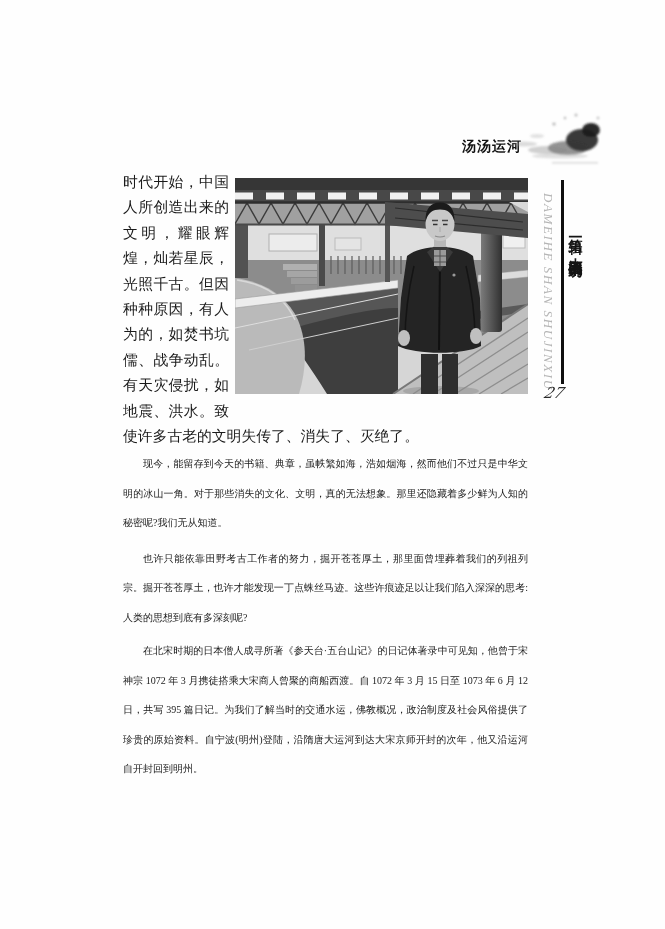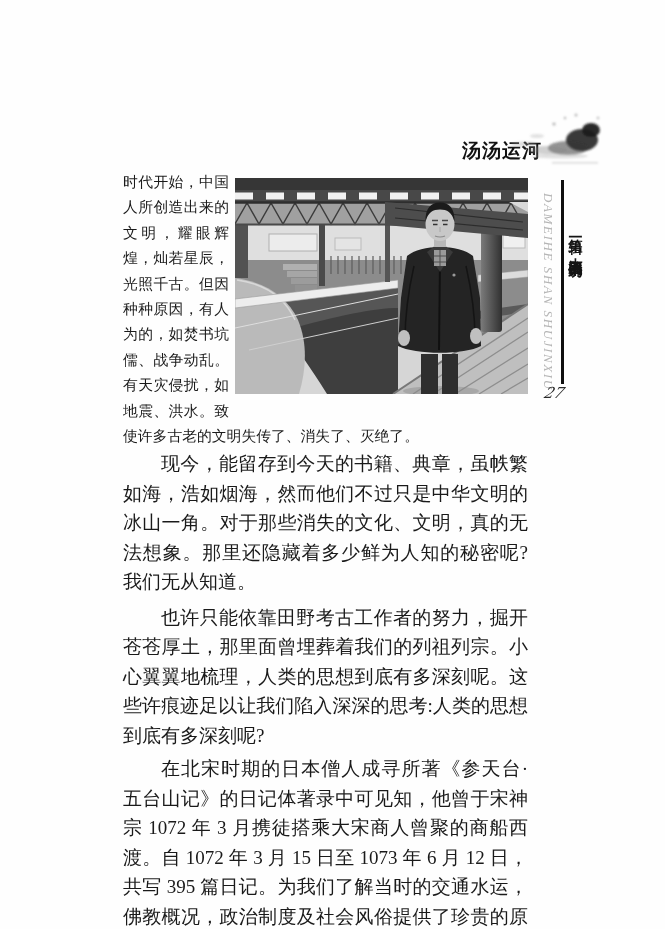--- a/index.html
+++ b/index.html
@@ -6,21 +6,21 @@
   .page {
     position:relative; width:665px; height:929px;
     background:#fefefe; overflow:hidden;
     font-family:"Liberation Serif","DejaVu Serif",serif;
     color:#1a1a1a;
   }
   
   .header-title {
     position:absolute; left:462px; top:138px; width:80px;
     font-family:"Liberation Sans","DejaVu Sans",sans-serif;
-    font-weight:700; font-size:19px; letter-spacing:1px;
+    font-weight:700; font-size:14px; letter-spacing:1px;
     color:#111; white-space:nowrap;
   }
   .ink-art { position:absolute; left:490px; top:110px; width:122px; height:62px; }
   .ink-art svg { display:block; width:100%; height:100%; }
 
   
   .pinyin-vertical {
     position:absolute; left:556px; top:193px;
     transform-origin:0 0; transform:rotate(90deg);
     font-style:italic; font-size:13px; letter-spacing:1.6px;
@@ -40,21 +40,21 @@
     transform:skewX(-18deg);
     font-family:"DejaVu Serif",serif;
   }
 
   
   .text-flow { position:absolute; left:123px; top:170px; width:405px; text-align:justify; }
   .photo-float { float:right; width:293px; height:216px; margin:8px 0 10px 6px; }
   .photo-float svg { display:block; width:100%; height:100%; }
   p { margin:0; }
   .para-1 { font-size:14.8px; line-height:25.4px; }
-  .para-body { font-size:19px; line-height:29.5px; text-indent:2em; }
+  .para-body { font-size:10px; line-height:29.5px; text-indent:2em; }
   .para-3 { margin-top:6px; }
   .para-4 { margin-top:4px; }
 </style>
 </head>
 <body>
 
 <div class="page">
 
   <div class="header-title">汤汤运河</div>
 
@@ -153,17 +153,17 @@
           <path d="M197,42.5 h6 M207,42.5 h6" stroke="#4a4a4a" stroke-width="1.6"></path>
           <path d="M198,46.5 h4.5 M208,46.5 h4.5" stroke="#333333" stroke-width="1.4"></path>
           <path d="M205,49 v5" stroke="#a8a8a8" stroke-width="1"></path>
           <path d="M200,58 Q205,60 210,58" fill="none" stroke="#8a8a8a" stroke-width="1.2"></path>
           <circle cx="219" cy="97" r="1.6" fill="#999999"></circle>
         </g>
       </svg>
     </div>
     <p class="para-1">时代开始，中国人所创造出来的文明，耀眼辉煌，灿若星辰，光照千古。但因种种原因，有人为的，如焚书坑儒、战争动乱。有天灾侵扰，如地震、洪水。致使许多古老的文明失传了、消失了、灭绝了。</p>
     <p class="para-body">现今，能留存到今天的书籍、典章，虽帙繁如海，浩如烟海，然而他们不过只是中华文明的冰山一角。对于那些消失的文化、文明，真的无法想象。那里还隐藏着多少鲜为人知的秘密呢?我们无从知道。</p>
-    <p class="para-body para-3">也许只能依靠田野考古工作者的努力，掘开苍苍厚土，那里面曾埋葬着我们的列祖列宗。小心翼翼地梳理，人类的思想到底有多深刻呢。这些许痕迹足以让我们陷入深深的思考:人类的思想到底有多深刻呢?</p>
+    <p class="para-body para-3">也许只能依靠田野考古工作者的努力，掘开苍苍厚土，那里面曾埋葬着我们的列祖列宗。掘开苍苍厚土，也许才能发现一丁点蛛丝马迹。这些许痕迹足以让我们陷入深深的思考:人类的思想到底有多深刻呢?</p>
     <p class="para-body para-4">在北宋时期的日本僧人成寻所著《参天台·五台山记》的日记体著录中可见知，他曾于宋神宗 1072 年 3 月携徒搭乘大宋商人曾聚的商船西渡。自 1072 年 3 月 15 日至 1073 年 6 月 12 日，共写 395 篇日记。为我们了解当时的交通水运，佛教概况，政治制度及社会风俗提供了珍贵的原始资料。自宁波(明州)登陆，沿隋唐大运河到达大宋京师开封的次年，他又沿运河自开封回到明州。</p>
   </div>
 
 </div>
 
 </body></html>

